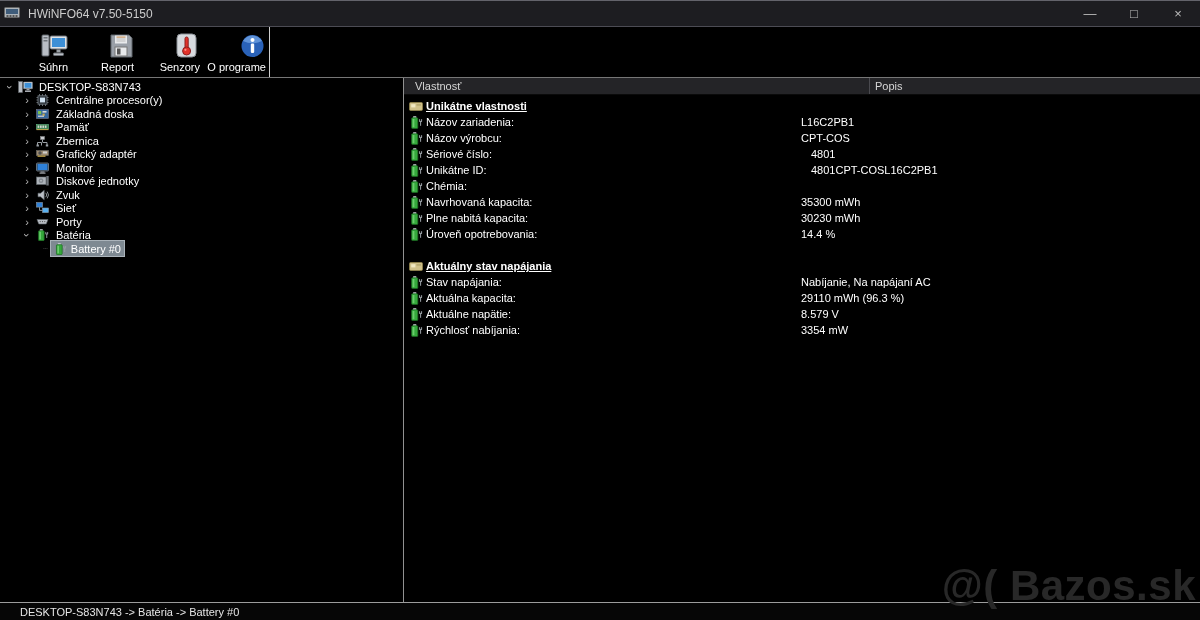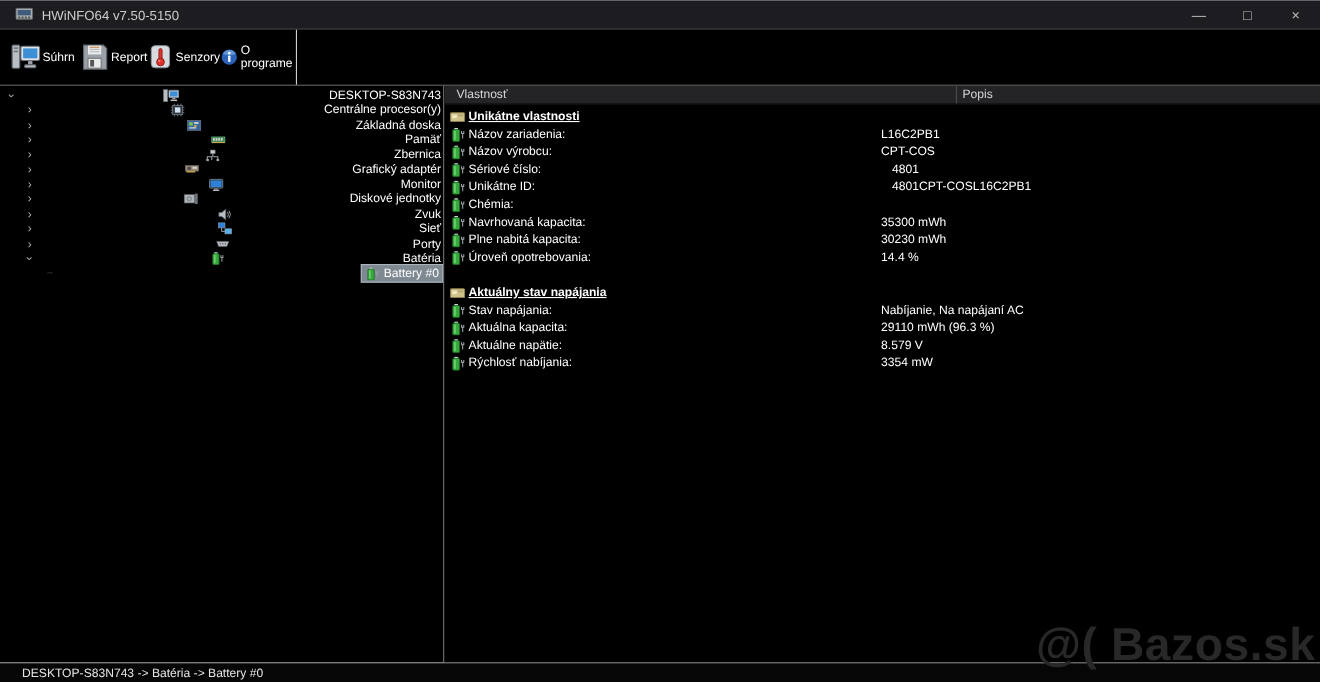--- a/index.html
+++ b/index.html
@@ -2,40 +2,40 @@
 <html><head>
 <meta charset="utf-8">
 <style>
   * { margin:0; padding:0; box-sizing:border-box; }
   html,body { width:1200px; height:620px; background:#000; overflow:hidden; }
   body { font-family:"Liberation Sans", sans-serif; color:#fff; position:relative; }
 
   .window { position:absolute; inset:0; display:flex; flex-direction:column; background:#000; border-top:1px solid #63636b; }
 
   
-  .titlebar { height:26px; background:#1d1d21; border-bottom:1px solid #4c4c54; display:flex; align-items:center; padding-left:14px; flex:0 0 auto; }
+  .titlebar { height:26px; background:#1d1d21; border-bottom:1px solid #4c4c54; display:flex; align-items:center; padding-left:4px; flex:0 0 auto; }
   .titlebar .appicon { width:16px; height:13px; margin-right:8px; flex:0 0 auto; }
   .titlebar .title { font-size:12px; color:#cccccc; }
   .wincontrols { margin-left:auto; display:flex; height:100%; }
   .wincontrols .wbtn { width:44px; height:100%; display:flex; align-items:center; justify-content:center; color:#bcbcbc; font-size:13px; cursor:default; }
 
   
   .toolbar { height:51px; background:#000; border-bottom:1px solid #767676; display:flex; flex:0 0 auto; }
   .toolbar-buttons { display:flex; width:270px; border-right:1px solid #cfcfcf; padding-left:2px; }
-  .tbtn { width:66px; display:flex; flex-direction:row; align-items:center; justify-content:flex-end; padding:4px 0 4px 0; gap:2px; color:#fff; font-size:11px; }
+  .tbtn { width:66px; display:flex; flex-direction:column; align-items:flex-end; justify-content:flex-end; padding:4px 0 4px 0; gap:2px; color:#fff; font-size:11px; }
   .tbtn svg { width:27px; height:26px; }
 
   
   .main { flex:1 1 auto; display:flex; min-height:0; }
   .tree { width:403px; flex:0 0 auto; background:#000; padding-top:2px; overflow:hidden; }
   .splitter { width:1px; background:#919191; flex:0 0 auto; }
   .details { flex:1 1 auto; background:#000; position:relative; overflow:hidden; }
 
   
-  .trow { height:13.5px; display:flex; align-items:center; font-size:11px; color:#fff; white-space:nowrap;justify-content:space-between; }
+  .trow { height:13.5px; display:flex; align-items:center; font-size:11px; color:#fff; white-space:nowrap; }
   .chev { width:10px; text-align:center; color:#b4b4b4; font-size:11px; line-height:10px; display:inline-block; flex:0 0 auto; }
   .chev.down { transform:rotate(90deg); }
   .tico { width:15px; height:12px; margin:0 4px 0 3px; flex:0 0 auto; }
   .lvl0 { padding-left:5px; }
   .lvl1 { padding-left:22px; }
   .lvl2 { padding-left:43px; }
   .tlabel { padding:0 2px; }
   .selected-node { background:#7e8992; border:1px solid #aab3ba; color:#fff; display:flex; align-items:center; padding:0 3px 0 1px; height:17px; }
   .selected-node .tico { margin:0 3px 0 1px; }
   .dots { color:#555; font-size:8px; letter-spacing:1px; margin-right:1px; }

